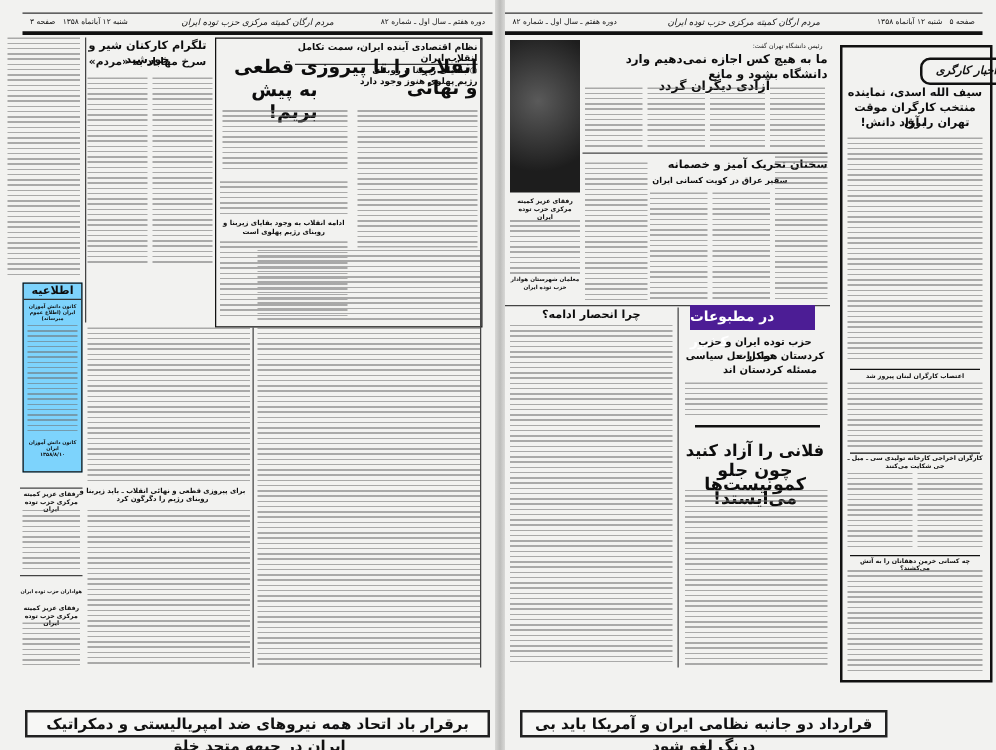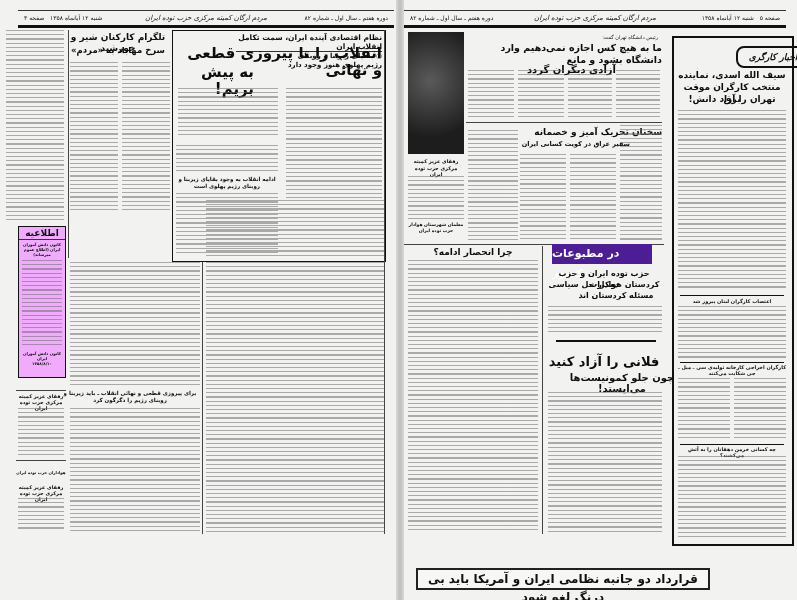--- a/index.html
+++ b/index.html
@@ -56,36 +56,37 @@
   <div class="vrule" style="left:384px;top:30px;height:504px;"></div>
 
   <div class="abs rtl h1 center" style="left:64px;top:32px;width:108px;font-size:9px;line-height:11px;">تلگرام کارکنان شیر و خورشید</div>
   <div class="abs rtl h1 center" style="left:64px;top:45px;width:108px;font-size:8.5px;line-height:11px;">سرخ مهاباد به «مردم»</div>
   <div class="abs lines" style="left:70px;top:62px;width:48px;height:150px;"></div>
   <div class="abs lines" style="left:122px;top:62px;width:48px;height:150px;"></div>
   <div class="vrule" style="left:68px;top:30px;height:228px;"></div>
 
   <div class="abs lines" style="left:6px;top:30px;width:58px;height:190px;"></div>
 
-  <div class="abs box" style="left:18px;top:226px;width:46px;height:150px;background:#f0abfc;">
+  <div class="abs box" style="left:18px;top:226px;width:46px;height:150px;background:#7dd3fc;">
     <div class="rtl h1 center" style="font-size:9px;line-height:12px;border-bottom:1px solid #333;">اطلاعیه</div>
     <div class="rtl h1 center" style="font-size:4px;line-height:5px;margin-top:2px;">کانون دانش آموزان ایران (اطلاع عموم میرساند)</div>
     <div class="lines" style="margin:3px 3px;height:88px;"></div>
     <div class="rtl h1 center" style="font-size:4px;line-height:5px;">کانون دانش آموزان ایران</div>
     <div class="rtl h1 center" style="font-size:4px;line-height:5px;">۱۳۵۸/۸/۱۰</div>
   </div>
 
   <div class="hrule" style="left:16px;top:390px;width:50px;"></div>
   <div class="abs rtl h1 center" style="left:16px;top:393px;width:50px;font-size:5px;line-height:6px;">رفقای عزیز کمیته مرکزی حزب توده ایران</div>
   <div class="abs lines" style="left:18px;top:408px;width:46px;height:48px;"></div>
   <div class="hrule" style="left:16px;top:460px;width:50px;"></div>
   <div class="abs rtl h1 center" style="left:16px;top:484px;width:50px;font-size:5px;line-height:6px;">رفقای عزیز کمیته مرکزی حزب توده ایران</div>
   <div class="abs lines" style="left:18px;top:498px;width:46px;height:34px;"></div>
   <div class="abs rtl h1 center" style="left:16px;top:470px;width:50px;font-size:4px;line-height:5px;">هواداران حزب توده ایران</div>
 
+  <div class="banner" style="left:20px;top:568px;width:368px;height:18px;">برقرار باد اتحاد همه نیروهای ضد امپریالیستی و دمکراتیک ایران در جبهه متحد خلق</div>
 </div>
 
 <div class="page page-right">
   <div class="header" style="left:4px;width:382px;">
     <span class="r"><span>صفحه ۵</span> &nbsp; <span>شنبه ۱۲ آبانماه ۱۳۵۸</span></span>
     <span class="c">مردم ارگان کمیته مرکزی حزب توده ایران</span>
     <span class="l">دوره هفتم ـ سال اول ـ شماره ۸۲</span>
   </div>
 
   <div class="abs photo" style="left:8px;top:32px;width:56px;height:122px;"></div>
@@ -113,21 +114,21 @@
   <div class="abs rtl h1 center" style="left:8px;top:247px;width:130px;font-size:9px;line-height:11px;">چرا انحصار ادامه؟</div>
   <div class="abs lines" style="left:8px;top:260px;width:130px;height:272px;"></div>
 
   <div class="abs blackbar" style="left:152px;top:244px;width:100px;height:20px;font-size:11px;line-height:20px;direction:rtl;">در مطبوعات کشور</div>
   <div class="abs rtl h1 center" style="left:144px;top:268px;width:120px;font-size:8px;line-height:11px;">حزب توده ایران و حزب دمکرات</div>
   <div class="abs rtl h1 center" style="left:144px;top:279px;width:120px;font-size:8px;line-height:11px;">کردستان هوادار حل سیاسی</div>
   <div class="abs rtl h1 center" style="left:144px;top:290px;width:120px;font-size:8px;line-height:11px;margin-left:12px;">مسئله کردستان اند</div>
   <div class="abs lines" style="left:148px;top:306px;width:114px;height:28px;"></div>
   <div class="hrule" style="left:156px;top:340px;width:100px;background:#111;height:2px;"></div>
   <div class="abs rtl h1 center" style="left:144px;top:354px;width:120px;font-size:13px;line-height:15px;">فلانی را آزاد کنید</div>
-  <div class="abs rtl h1 center" style="left:144px;top:372px;width:120px;font-size:10px;line-height:11px;padding-left:18px;">چون جلو کمونیست‌ها می‌ایستد!</div>
+  <div class="abs rtl h1 center" style="left:144px;top:372px;width:120px;font-size:14px;line-height:11px;">چون جلو کمونیست‌ها می‌ایستد!</div>
   <div class="abs lines" style="left:148px;top:392px;width:114px;height:140px;"></div>
   <div class="vrule" style="left:142px;top:246px;height:288px;"></div>
 
   <div class="abs box" style="left:272px;top:36px;width:118px;height:506px;border-width:2px;"></div>
   <div class="abs logo" style="left:296px;top:46px;width:70px;height:18px;font-size:9px;line-height:18px;direction:rtl;">اخبار کارگری</div>
   <div class="abs rtl h1 center" style="left:276px;top:70px;width:112px;font-size:9px;line-height:11.5px;">سیف الله اسدی، نماینده</div>
   <div class="abs rtl h1 center" style="left:276px;top:82px;width:112px;font-size:9px;line-height:11.5px;">منتخب کارگران موقت برق</div>
   <div class="abs rtl h1 center" style="left:276px;top:94px;width:112px;font-size:9px;line-height:11.5px;">تهران را آزاد دانش!</div>
   <div class="abs lines" style="left:278px;top:110px;width:108px;height:180px;"></div>
   <div class="hrule" style="left:280px;top:295px;width:104px;background:#111;"></div>

